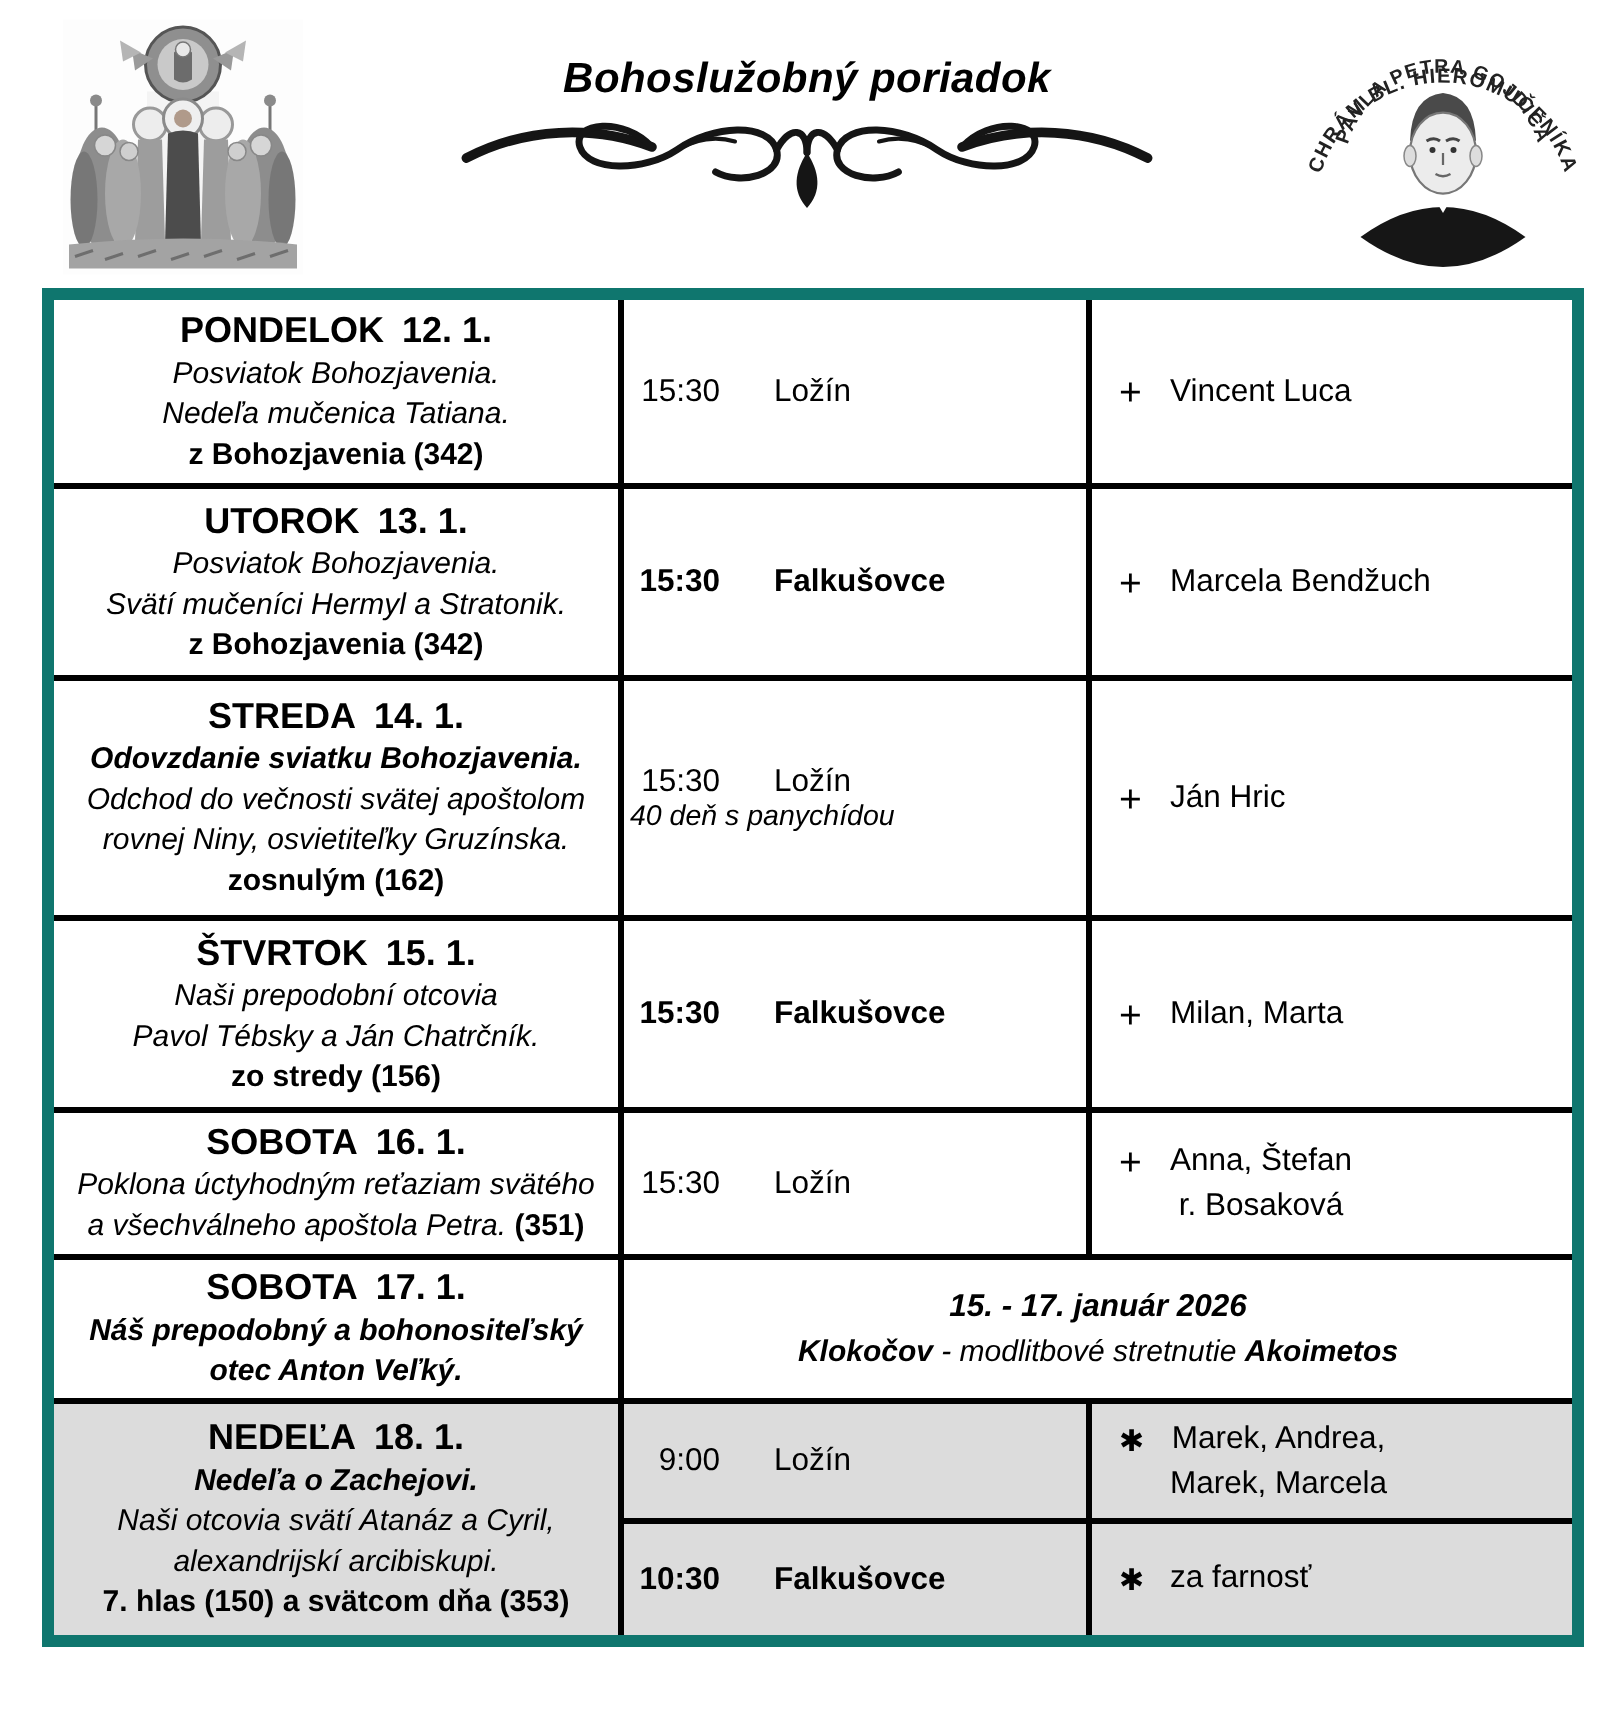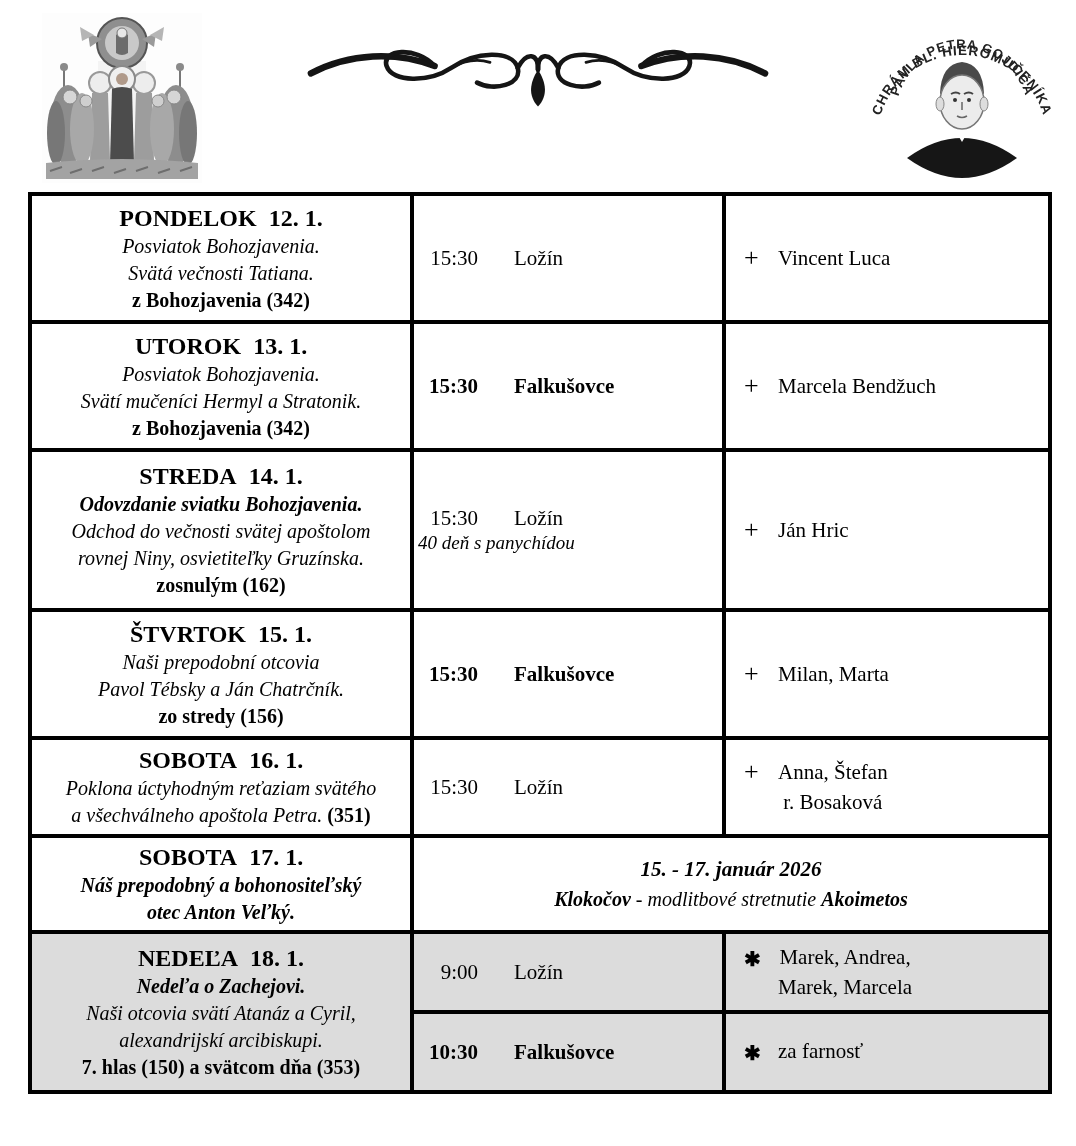--- a/index.html
+++ b/index.html
@@ -12,21 +12,21 @@
   .header{position:relative;height:192px;}
   .icon-left{position:absolute;left:42px;top:12px;width:160px;height:172px;}
   .title-block{position:absolute;left:288px;top:36px;width:500px;text-align:center;}
   .title{font-size:28px;font-weight:bold;font-style:italic;letter-spacing:.3px;white-space:pre;}
   .date-range{font-size:27px;font-weight:bold;font-style:italic;margin-top:3px;white-space:pre;}
   .flourish{margin-top:6px;}
   .stamp{position:absolute;left:866px;top:8px;width:192px;height:180px;}
   .stamp text{font-family:"Liberation Sans","DejaVu Sans",sans-serif;font-weight:bold;}
   
   .table-wrap{margin-left:28px;}
-  table{border-collapse:collapse;table-layout:fixed;width:1020px;border:3px solid #0f766e;font-family:Liberation Serif, serif;}
+  table{border-collapse:collapse;table-layout:fixed;width:1020px;border:8px solid #0f766e;}
   td{border:4px solid #000;padding:0;vertical-align:middle;overflow:hidden;}
   .shaded{background:#dcdcdc;}
   .cell-col{display:flex;flex-direction:column;justify-content:center;height:100%;}
   .day-cell{text-align:center;}
   .day-title{font-size:24px;font-weight:bold;line-height:30px;}
   .day-date{margin-left:12px;}
   .desc-line{font-size:20px;line-height:27px;}
   .s-i{font-style:italic;}
   .s-b{font-weight:bold;}
   .s-bi{font-weight:bold;font-style:italic;}
@@ -90,20 +90,21 @@
       <circle cx="44" cy="88" r="6" fill="#cfcfcf" stroke="#888"></circle>
       <circle cx="132" cy="84" r="7" fill="#d6d6d6" stroke="#888"></circle>
       <circle cx="116" cy="88" r="6" fill="#cfcfcf" stroke="#888"></circle>
 
       <path d="M4,150 Q80,142 156,150 L156,166 L4,166 Z" fill="#a3a3a3"></path>
       <path d="M8,158 l12,-4 M28,160 l12,-4 M50,158 l12,-4 M72,160 l12,-4 M94,158 l12,-4 M116,160 l12,-4 M138,158 l12,-4" stroke="#6e6e6e" stroke-width="2" fill="none"></path>
     </svg>
   </div>
 
   <div class="title-block">
+    <div class="title">Bohoslužobný poriadok</div>
     <div class="flourish">
       <svg width="500" height="72" viewBox="0 0 500 78" xmlns="http://www.w3.org/2000/svg" xmlns:xlink="http://www.w3.org/1999/xlink">
         <g id="fl" fill="none" stroke="#151515" stroke-linecap="round">
           <path d="M4,34 C46,12 96,10 138,26" stroke-width="7"></path>
           <path d="M4,34 C22,23 36,19 52,18" stroke-width="3"></path>
           <path d="M138,26 C118,4 80,8 86,26 C92,44 132,44 156,28 C182,10 222,8 228,28 C233,46 202,54 184,44" stroke-width="5"></path>
           <path d="M156,28 C170,20 184,18 198,22" stroke-width="3"></path>
           <path d="M228,28 C238,10 250,12 250,30" stroke-width="5"></path>
         </g>
         <use href="#fl" xlink:href="#fl" transform="translate(500,0) scale(-1,1)"></use>
@@ -148,21 +149,21 @@
       <col style="width:382px">
       <col style="width:312px">
       <col style="width:326px">
     </colgroup>
     <tbody>
         <tr style="height: 128px;">
           <td class="day-cell">
             <div class="cell-col">
               <div class="day-title"><span>PONDELOK</span><span class="day-date">12. 1.</span></div>
               <div class="desc-line"><span class="s-i">Posviatok Bohozjavenia.</span></div>
-              <div class="desc-line"><span class="s-i">Svätá večnosti Tatiana.</span></div>
+              <div class="desc-line"><span class="s-i">Nedeľa mučenica Tatiana.</span></div>
               <div class="desc-line"><span class="s-b">z Bohozjavenia (342)</span></div>
             </div>
           </td>
           <td class="service-cell">
             <div class="cell-col svc">
               <div class="svc-line">
                 <span class="svc-time">15:30</span>
                 <span class="svc-place">Ložín</span>
               </div>
             </div>

